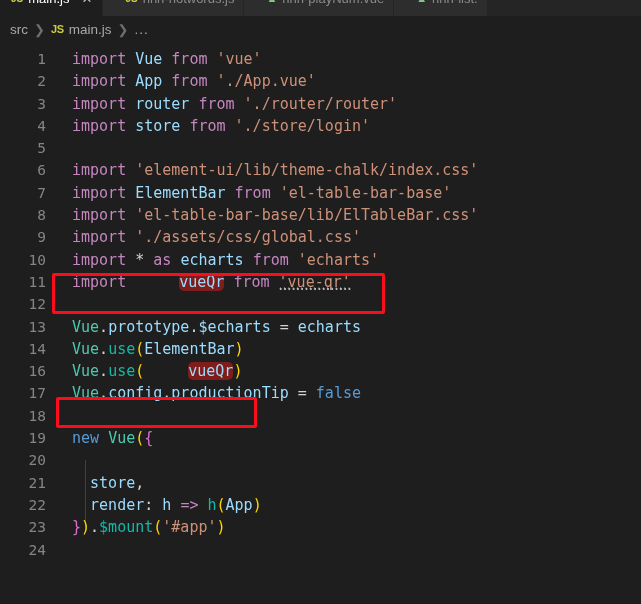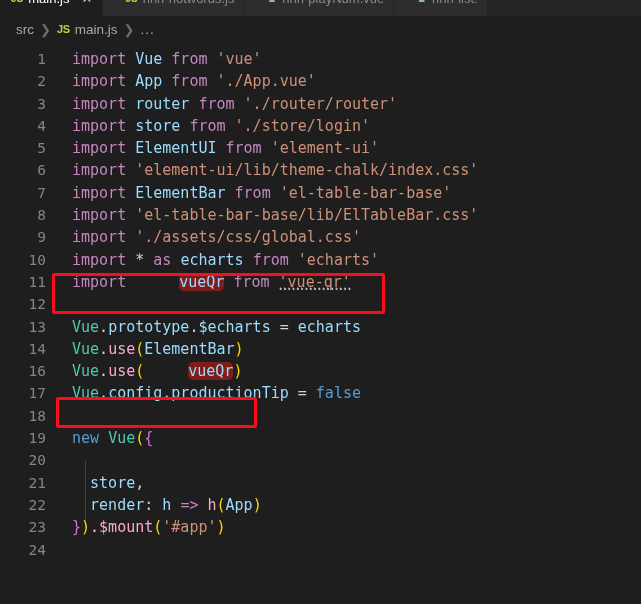--- a/index.html
+++ b/index.html
@@ -69,21 +69,21 @@
 
   
   .breadcrumb {
     position: absolute;
     left: 0; top: 16px;
     width: 641px;
     height: 26px;
     background: #1e1e1e;
     display: flex;
     align-items: center;
-    padding-left: 16px;
+    padding-left: 10px;
     gap: 5px;
     font-size: 13.5px;
     color: #a9a9a9;
     font-family: "Liberation Sans", sans-serif;
   }
   .bc-sep { color: #6e6e6e; font-size: 13px; padding: 0 1px; }
   .bc-jsicon {
     color: #cbcb41;
     font-weight: bold;
     font-size: 11px;
@@ -128,21 +128,21 @@
     left: 72px; top: 0;
     color: #d4d4d4;
     white-space: pre;
   }
 
   
   .kw   { color: #c586c0; }          
   .var  { color: #9cdcfe; }          
   .str  { color: #ce9178; }          
   .cls  { color: #4ec9b0; }          
-  .fn   { color: #f9a8d4; }          
+  .fn   { color: #14b8a6; }          
   .pn   { color: #d4d4d4; }          
   .par  { color: #ffd700; }          
   .par2 { color: #da70d6; }          
   .op   { color: #d4d4d4; }
   .kw2  { color: #569cd6; }          
   .star { color: #d4d4d4; }
   .sel  { background: #7f1d1d; border-radius: 5px; margin-left: 44px; }
 
   .squiggle {
     position: relative;
@@ -232,21 +232,20 @@
         <span class="ltext"><span class="kw">import</span> <span class="var">router</span> <span class="kw">from</span> <span class="str">'./router/router'</span></span>
       </div>
 
       <div class="row">
         <span class="lnum">4</span>
         <span class="ltext"><span class="kw">import</span> <span class="var">store</span> <span class="kw">from</span> <span class="str">'./store/login'</span></span>
       </div>
 
       <div class="row">
         <span class="lnum">5</span>
-        <span class="ltext"><span class="kw">import</span> <span class="var">ElementUI</span> <span class="kw">from</span> <span class="str">'element-ui'</span></span>
       </div>
 
       <div class="row">
         <span class="lnum">6</span>
         <span class="ltext"><span class="kw">import</span> <span class="str">'element-ui/lib/theme-chalk/index.css'</span></span>
       </div>
 
       <div class="row">
         <span class="lnum">7</span>
         <span class="ltext"><span class="kw">import</span> <span class="var">ElementBar</span> <span class="kw">from</span> <span class="str">'el-table-bar-base'</span></span>

